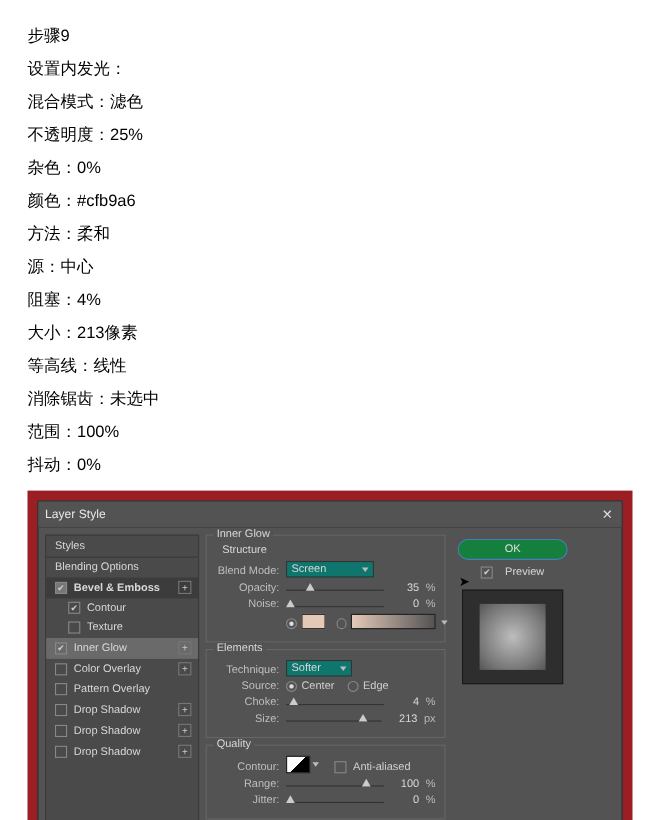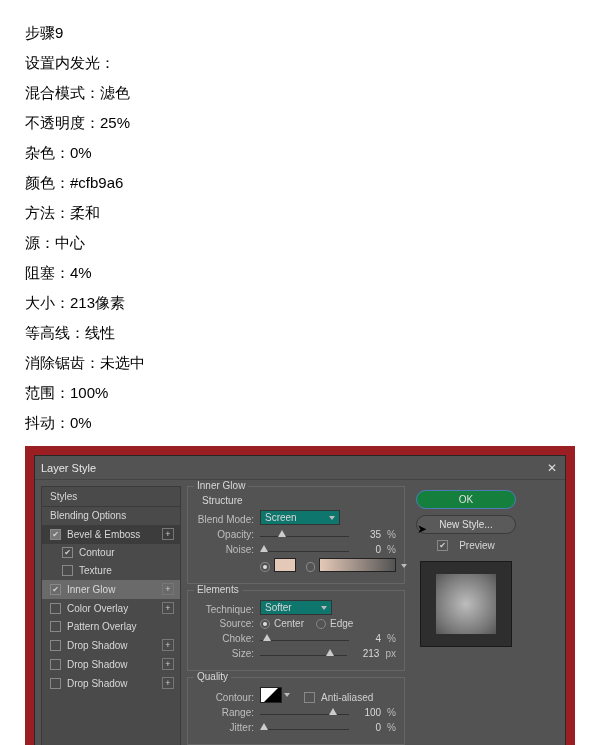--- a/index.html
+++ b/index.html
@@ -9,21 +9,21 @@
 .outer{background:#9a1e22;padding:9px;margin-top:8px}
 .dlg{background:#535353;border:1px solid #282828}
 .tbar{background:#535353;height:24px;display:flex;align-items:center;justify-content:space-between;padding:0 6px;border-bottom:1px solid #444}
 .tbar-title{font-size:11px;color:#e8e8e8}
 .tbar-x{width:14px;height:14px;display:flex;align-items:center;justify-content:center;cursor:pointer;color:#ddd;font-size:12px}
 .body{display:flex;padding:6px 6px 8px 6px;gap:6px}
 .col-l{width:140px;border:1px solid #3a3a3a;background:#4a4a4a}
 .lhead{font-size:10px;color:#d8d8d8;padding:4px 8px;border-bottom:1px solid #3a3a3a}
 .lrow{display:flex;align-items:center;justify-content:flex-end;padding:3px 6px 3px 8px;font-size:10px;color:#d8d8d8;border-bottom:1px solid transparent}
 .lrow.sel{background:#3c3c3c}
-.lrow.sel .lab{font-weight:400}
+.lrow.sel .lab{font-weight:700}
 .lrow.hl{background:#6a6a6a}
 .lrow .lab{flex:1}
 .chk{width:11px;height:11px;border:1px solid #888;margin-right:6px;display:inline-flex;align-items:center;justify-content:center;font-size:8px;color:#d0d0d0}
 .chk.on::before{content:"✔"}
 .chk.ind{background:#777}
 .plus{width:12px;height:12px;border:1px solid #777;display:flex;align-items:center;justify-content:center;font-size:9px;color:#ccc}
 .col-m{width:218px}
 .sect{border:1px solid #666;padding:6px 8px 8px 8px;margin-bottom:6px;position:relative;background:#535353}
 .sect-t{position:absolute;top:-7px;left:6px;background:#535353;font-size:10px;color:#d8d8d8;padding:0 3px}
 .sect-sub{font-size:10px;color:#d8d8d8;margin:2px 0 4px 6px}
@@ -163,21 +163,21 @@
               <span class="swatch"></span>
               <span class="radio" style="margin-left:6px"></span>
               <span class="grad"></span>
             </div>
           </div>
 
           <div class="sect">
             <span class="sect-t">Elements</span>
             <div class="frow">
               <span class="flab">Technique:</span>
-              <span class="drop" style="width:72px">Softer</span>
+              <span class="drop" style="width:60px">Softer</span>
             </div>
             <div class="frow">
               <span class="flab">Source:</span>
               <span class="radio on"></span>
               <span>Center</span>
               <span class="radio" style="margin-left:12px"></span>
               <span>Edge</span>
             </div>
             <div class="frow">
               <span class="flab">Choke:</span>
@@ -226,21 +226,20 @@
                 </span>
               <span class="nval">0</span>
               <span class="unit">%</span>
             </div>
           </div>
 
         </div>
 
         <div class="col-r">
           <span class="btn-r primary">OK</span>
-          <span class="btn-r">New Style...</span>
           <div class="prevrow">
             <span class="chk on"></span>
             <span>Preview</span>
           </div>
           <div class="prevbox">
             <div class="prevbox-inner"></div>
           </div>
         </div>
       </div>
     </div>

